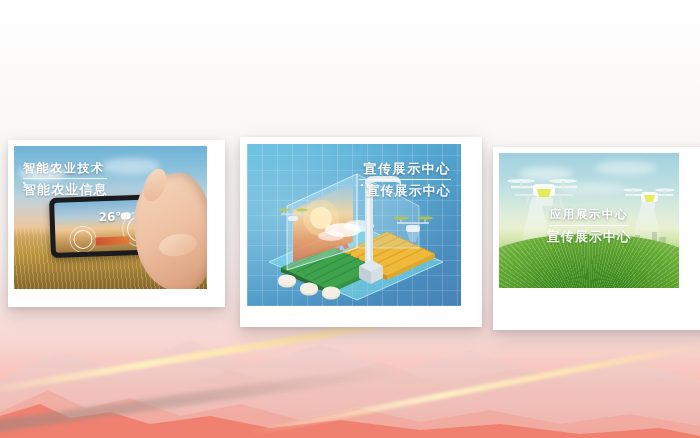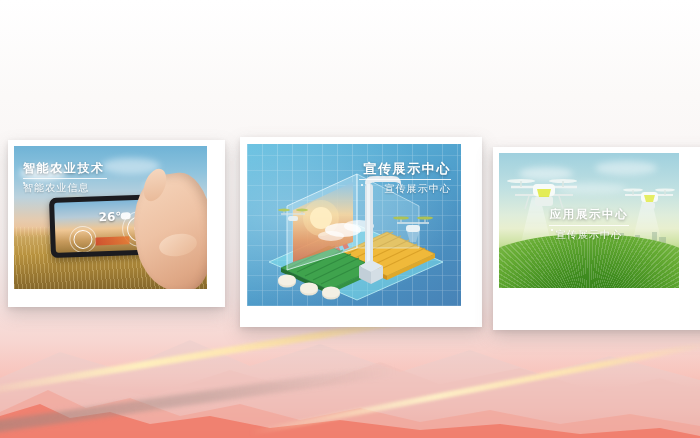--- a/index.html
+++ b/index.html
@@ -73,22 +73,22 @@
   .card-center .inner{left:7px;top:7px;width:214px;height:162px;}
   .card-right{left:493px;top:147px;width:192px;height:147px;padding:18px;}
   .card-right .inner{left:6px;top:6px;width:180px;height:135px;}
 
   
   .cap{position:absolute;z-index:6;color:#fff;line-height:1;}
   .cap .t1{font-size:12px;font-weight:bold;letter-spacing:1.6px;white-space:nowrap;
     text-shadow:0 1px 3px rgba(0,0,0,.35);}
   .cap .rule{height:1px;background:rgba(255,255,255,.85);margin:4px 0 4px 0;}
   .cap .dot{position:absolute;width:2px;height:2px;background:#fff;border-radius:50%;}
-  .cap .t2{font-size:10px;letter-spacing:1.1px;white-space:nowrap;opacity:.95;
-    text-shadow:0 1px 2px rgba(0,0,0,.3);}
+  .cap .t2{font-size:13px;letter-spacing:1.1px;white-space:nowrap;opacity:.95;
+    text-shadow:0 1px 2px rgba(0,0,0,.3);font-weight:bold;}
 
   .cap-left{left:9px;top:16px;text-align:left;}
   .cap-left .rule{width:84px;}
   .cap-left .dot{left:0;top:20px;}
   .cap-center{right:10px;top:18px;text-align:right;}
   .cap-center .t1{font-size:13px;}
   .cap-center .rule{width:92px;margin-left:auto;}
   .cap-center .dot{right:88px;top:22px;}
   .cap-right{left:50%;transform:translateX(-50%);top:56px;text-align:center;}
   .cap-right .t1{font-size:11.5px;}

